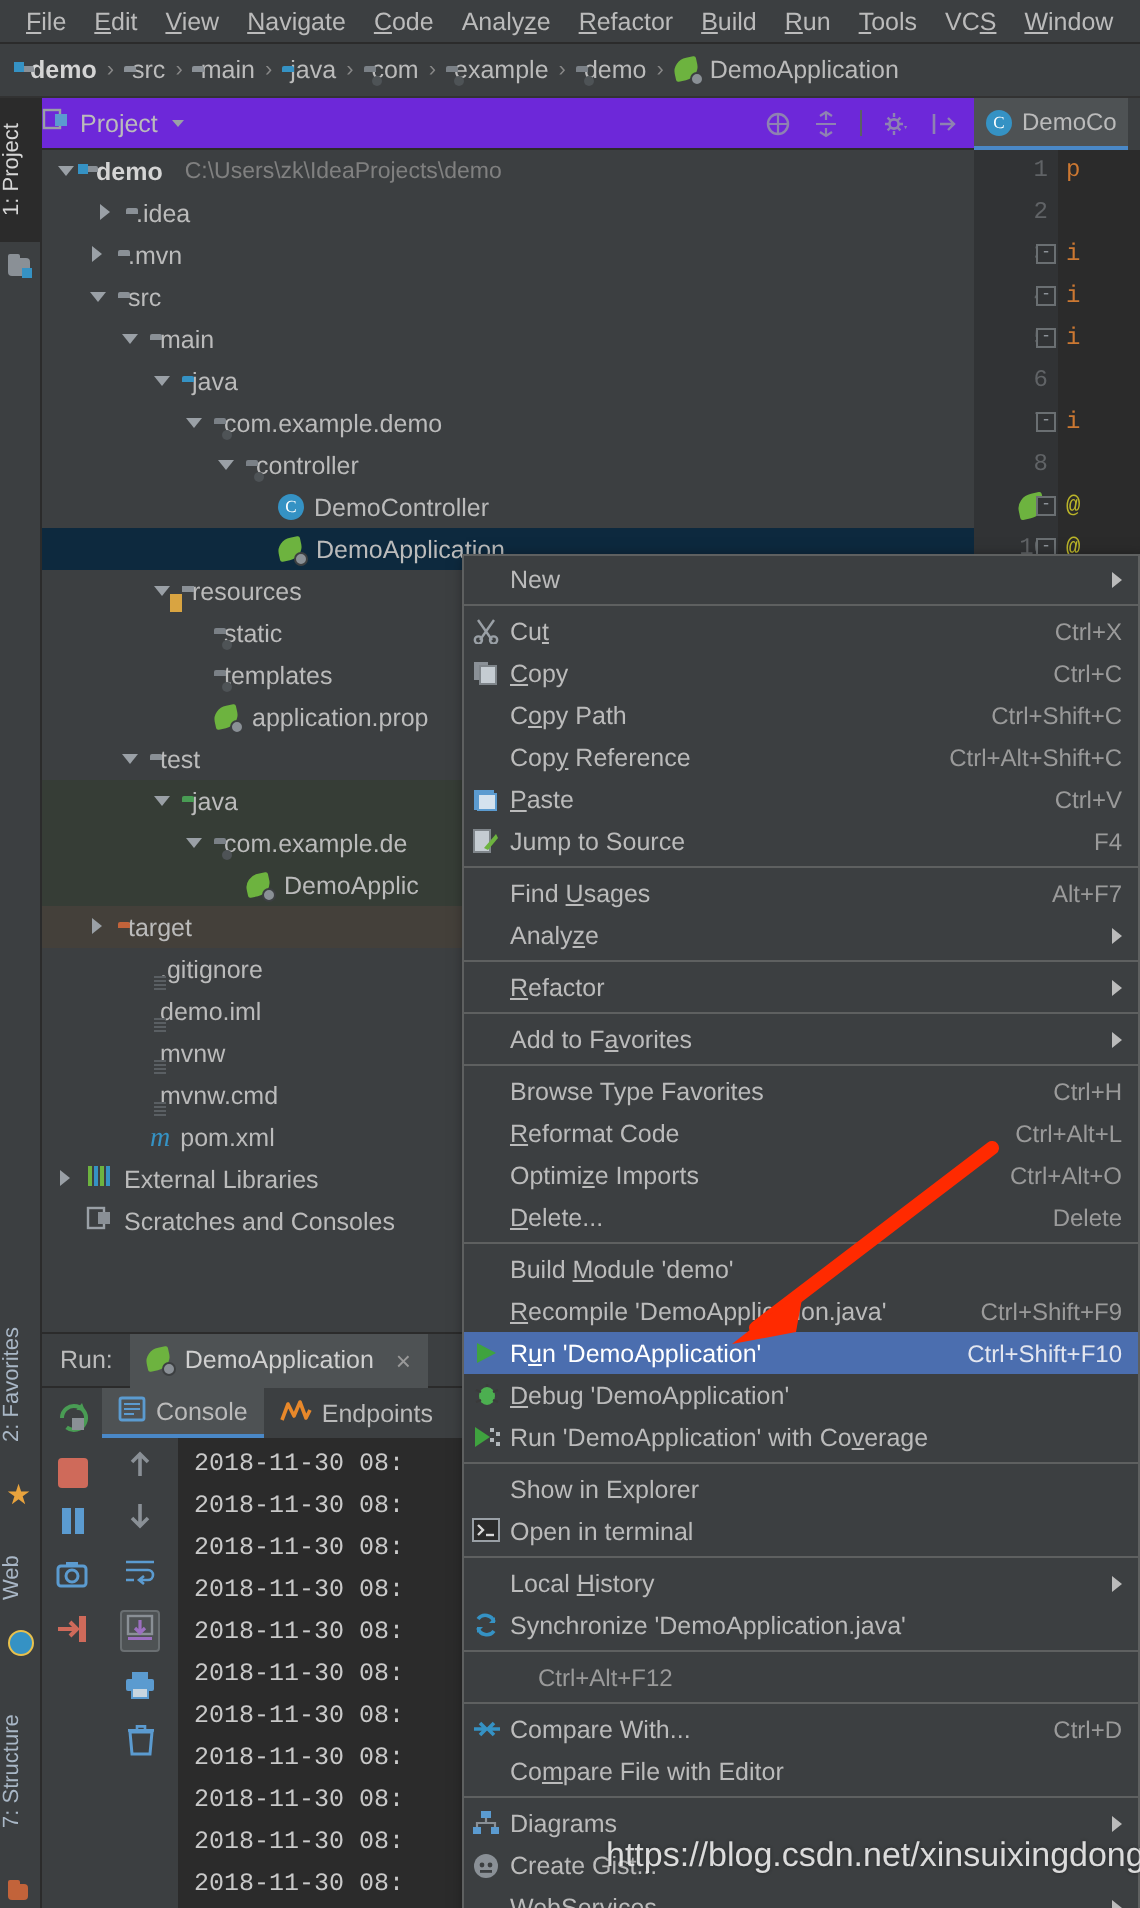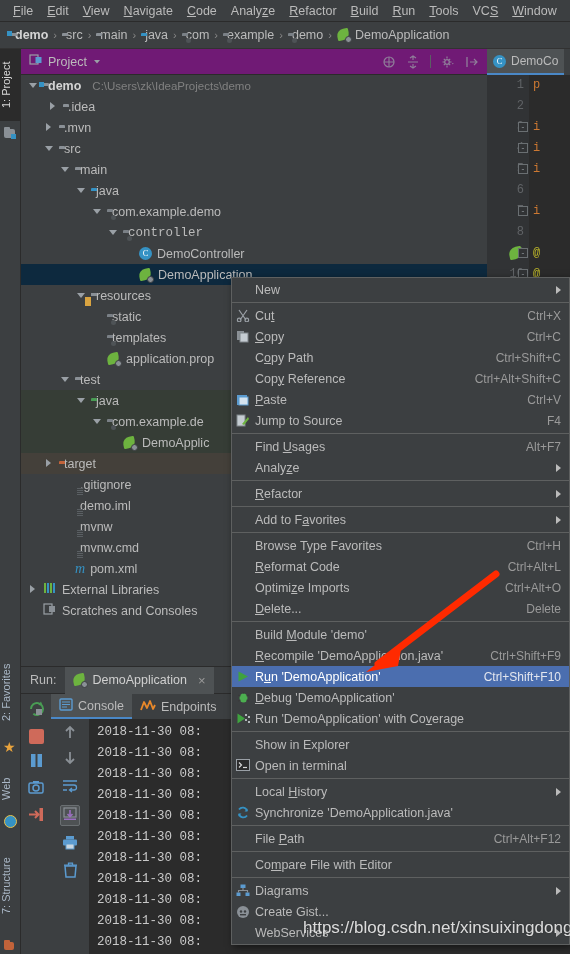--- a/index.html
+++ b/index.html
@@ -122,21 +122,21 @@
   .vtab.active { background: #2b2b2b; color: #d8d8d8; }
   .stripicon { position:absolute; left:4px; }
 
   
   .projpanel {
     position: absolute; top: 49px; left: 21px; width: 466px; height: 617px;
     background: #3c3f41;
   }
   .proj-header {
     height: 26px; display: flex; align-items: center;
-    background: #701a75; padding-left: 8px; gap: 5px;
+    background: #6d28d9; gap: 5px;
     border-bottom: 1px solid #2b2b2b;
   }
   .proj-header .title { font-size: 12.5px; color: #bbbbbb; }
   .proj-tb { margin-left: auto; display: flex; align-items:center; gap:10px; padding-right: 8px; }
   .tbico { width: 14px; height: 14px; opacity: .75; }
   .proj-tree {
     position: absolute; top: 26px; left: 0; right: 0; bottom: 0;
     background: #3c3f41; overflow: hidden;
   }
   .trow {
@@ -431,21 +431,21 @@
         <div class="trow" style="padding-left: 56px;">
           <span class="arrow down"></span>
           <span class="ico"><span class="folder blue"></span></span>
           <span class="lbl">java</span>
         </div>
         <div class="trow" style="padding-left: 72px;">
           <span class="arrow down"></span>
           <span class="ico"><span class="pkg"></span></span>
           <span class="lbl">com.example.demo</span>
         </div>
-        <div class="trow" style="padding-left: 88px; font-family: Liberation Mono, monospace;">
+        <div class="trow" style="padding-left: 88px;">
           <span class="arrow down"></span>
           <span class="ico"><span class="pkg"></span></span>
           <span class="lbl">controller</span>
         </div>
         <div class="trow" style="padding-left: 104px;">
           <span class="arrow none"></span>
           <span class="ico cls">C</span>
           <span class="lbl">DemoController</span>
         </div>
         <div class="trow sel" style="padding-left: 104px;">
@@ -864,24 +864,31 @@
             <path d="M11 5A4.5 4.5 0 0 0 3 3.5" fill="none" stroke="#3592c4" stroke-width="1.8"></path>
             <path d="M3 8a4.5 4.5 0 0 0 8 1.5" fill="none" stroke="#3592c4" stroke-width="1.8"></path>
             <path d="M11.5 2.5l0 3-3 0Z" fill="#3592c4"></path>
             <path d="M2.5 10.5l0-3 3 0Z" fill="#3592c4"></path>
           </svg></span>
         <span class="ctext">Synchronize 'DemoApplication.java'</span>
       </div>
       <div class="ctxsep"></div>
       <div class="ctxitem">
         <span class="cmico"></span>
-        <span class="ctext">File <u>P</u>ath</span>
         <span class="keys">Ctrl+Alt+F12</span>
       </div>
       <div class="ctxsep"></div>
+      <div class="ctxitem">
+        <span class="cmico"><svg width="15" height="13" viewBox="0 0 15 13">
+            <path d="M1 6.5h5M4 3.5l3 3-3 3" fill="none" stroke="#3592c4" stroke-width="1.8"></path>
+            <path d="M14 6.5h-5M11 3.5l-3 3 3 3" fill="none" stroke="#3592c4" stroke-width="1.8"></path>
+          </svg></span>
+        <span class="ctext">Compare With...</span>
+        <span class="keys">Ctrl+D</span>
+      </div>
       <div class="ctxitem">
         <span class="cmico"></span>
         <span class="ctext">Co<u>m</u>pare File with Editor</span>
       </div>
       <div class="ctxsep"></div>
       <div class="ctxitem">
         <span class="cmico"><svg width="14" height="13" viewBox="0 0 14 13">
             <rect x="4.5" y="0.5" width="5" height="3.5" fill="#5b9bd0"></rect>
             <rect x="0.5" y="8.5" width="4" height="3.5" fill="#5b9bd0"></rect>
             <rect x="9.5" y="8.5" width="4" height="3.5" fill="#5b9bd0"></rect>

